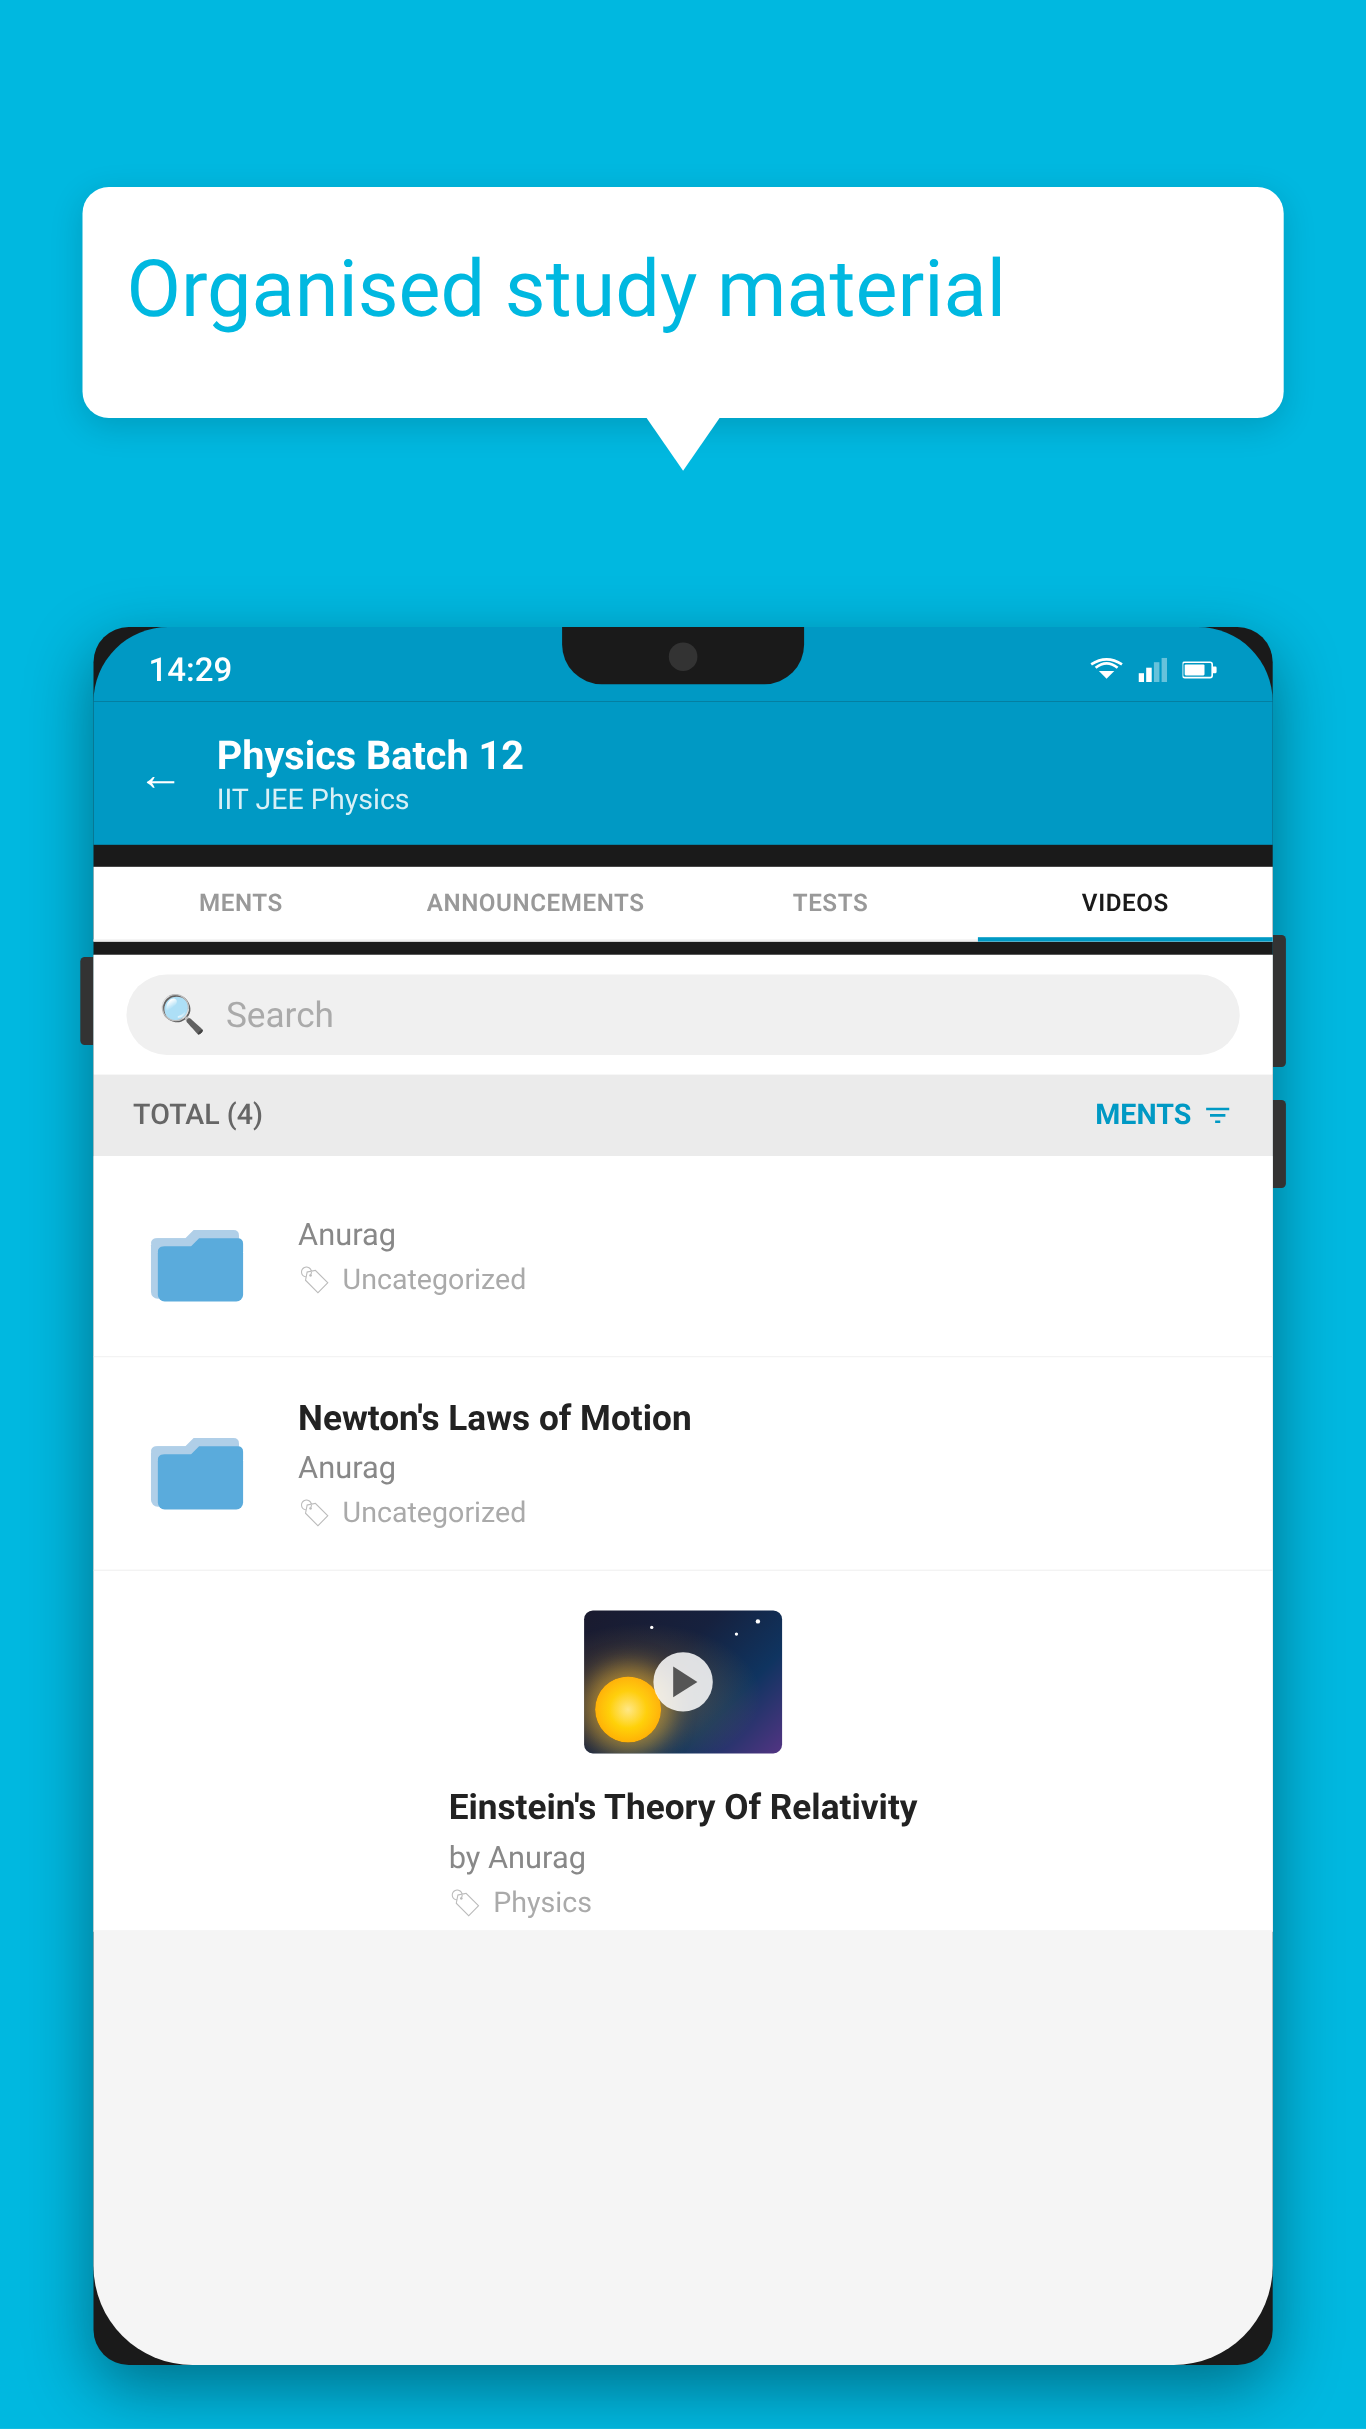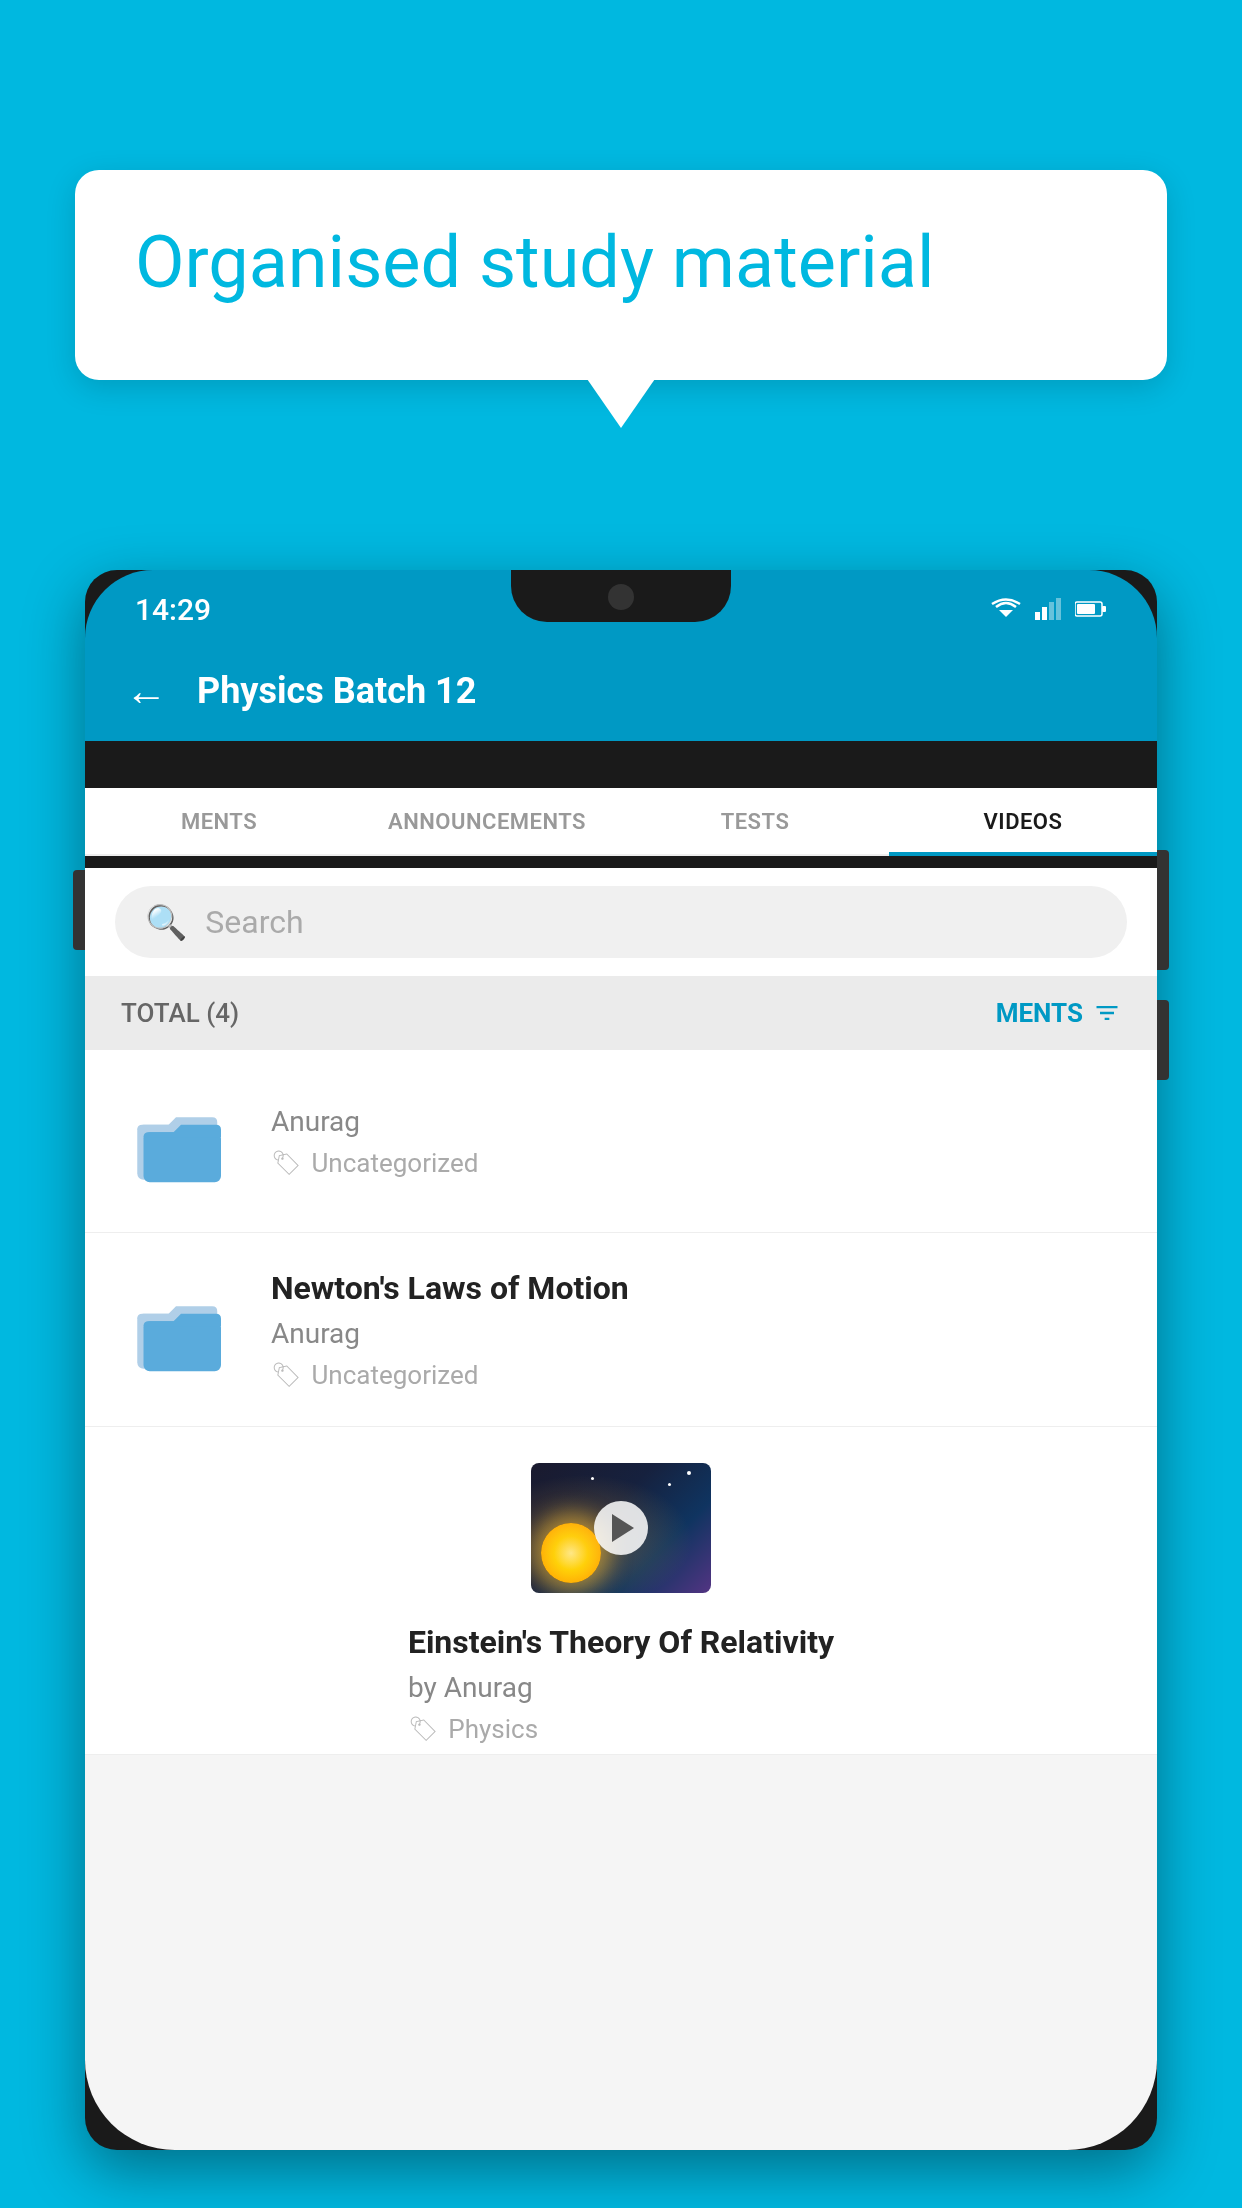--- a/index.html
+++ b/index.html
@@ -14,21 +14,21 @@
     }
 
     
     .speech-bubble {
       position: absolute;
       top: 170px;
       left: 75px;
       right: 75px;
       background: #ffffff;
       border-radius: 24px;
-      padding: 50px 60px;
+      padding: 50px 40px;
       box-shadow: 0 8px 30px rgba(0,0,0,0.15);
     }
 
     .speech-bubble::after {
       content: '';
       position: absolute;
       bottom: -48px;
       left: 50%;
       transform: translateX(-50%);
       width: 0;
@@ -450,20 +450,21 @@
           <rect x="27" y="6" width="4" height="6" rx="1" fill="white"></rect>
           <rect x="2" y="4" width="18" height="10" rx="1" fill="white"></rect>
         </svg>
       </div>
     </div>
 
     <div class="app-header">
       <div class="back-arrow">←</div>
       <div class="header-title-group">
         <div class="header-title">Physics Batch 12</div>
+        <div class="header-subtitle">IIT JEE   Physics</div>
       </div>
     </div>
 
     <div class="tabs-bar">
       <div class="tab-item">
         <span>MENTS</span>
       </div>
       <div class="tab-item">
         <span>ANNOUNCEMENTS</span>
       </div>

